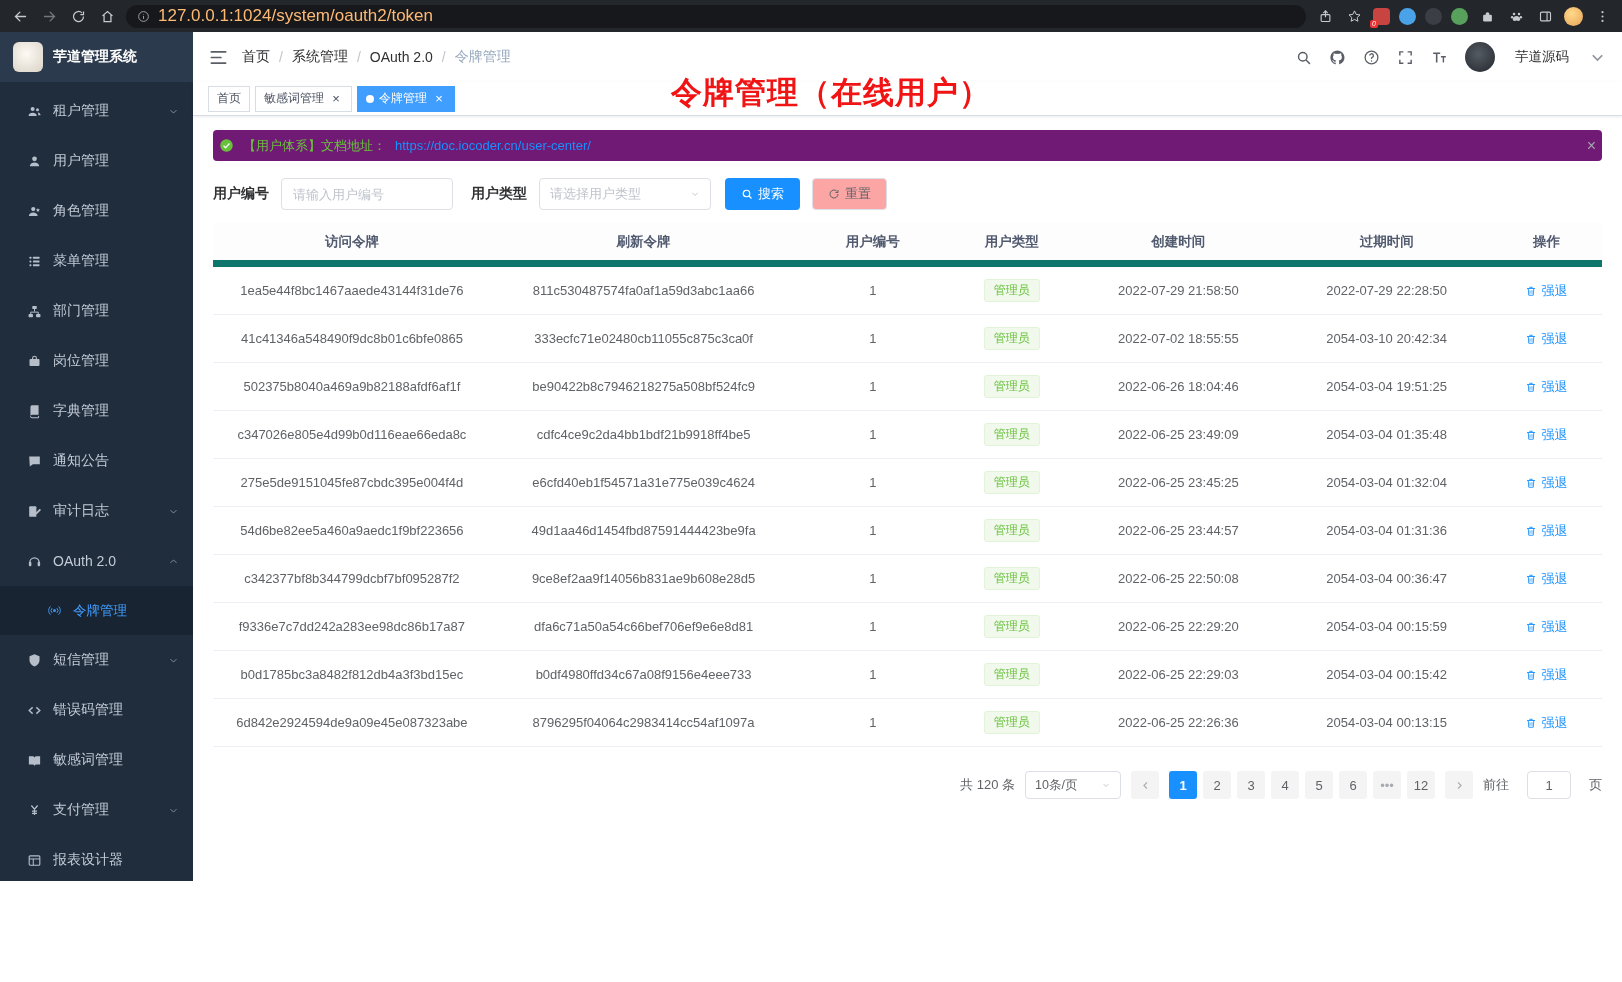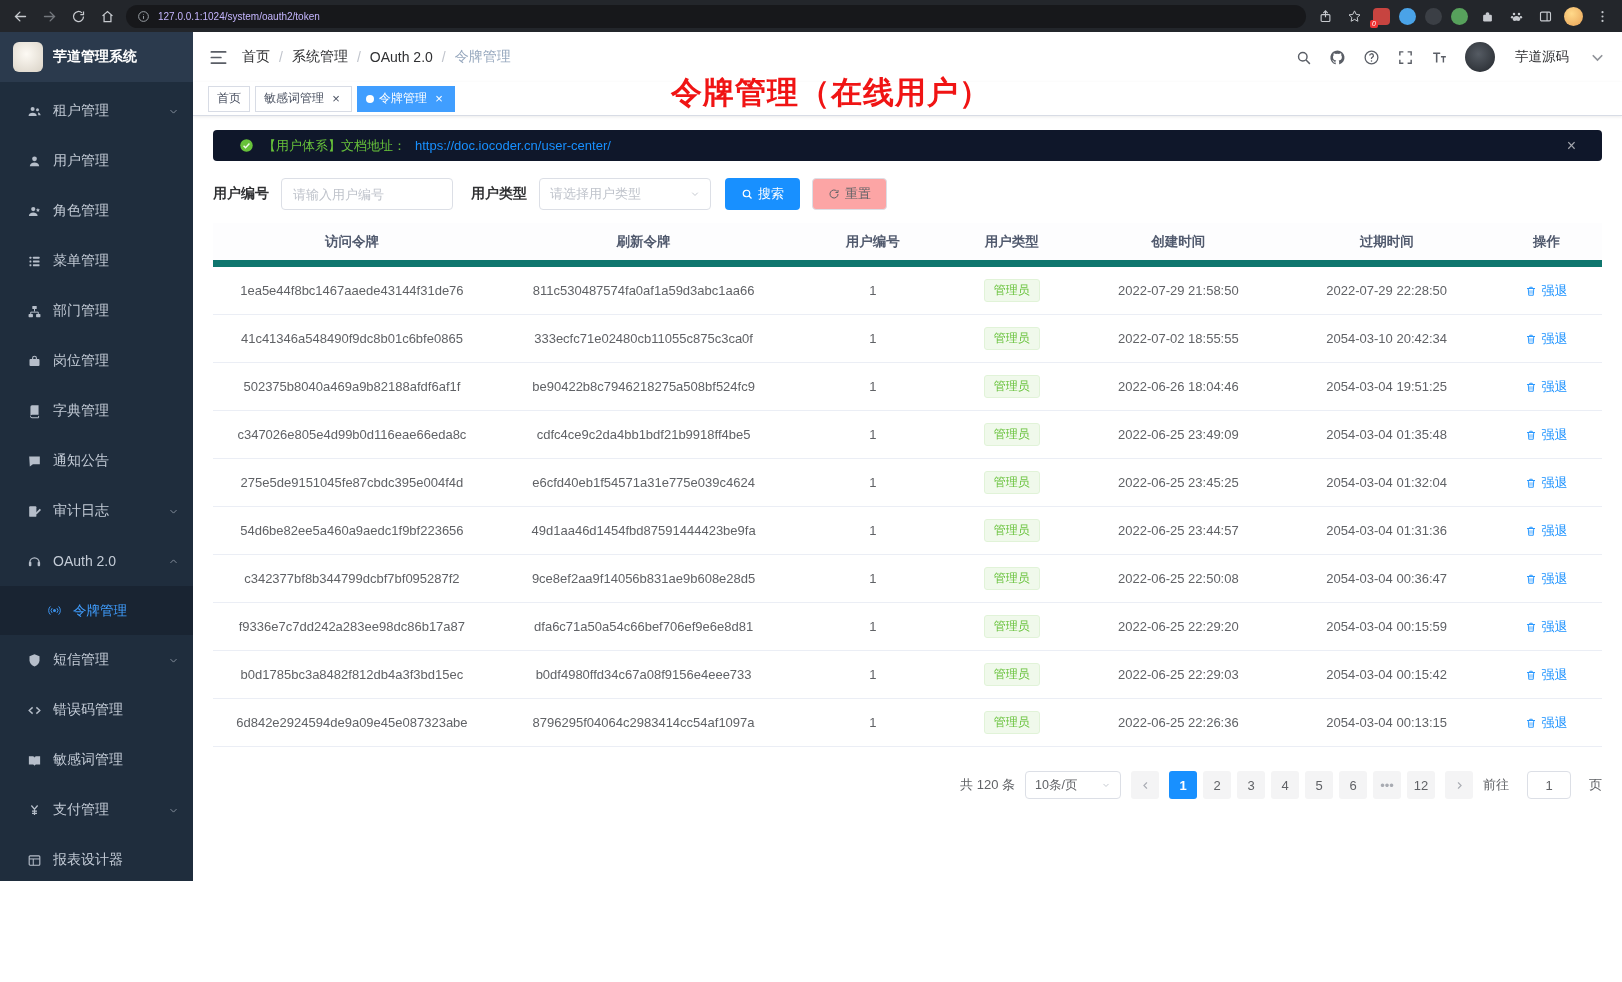--- a/index.html
+++ b/index.html
@@ -8,21 +8,21 @@
        --primary:#1890ff;--menu-active:#409eff;--tab-active:#409eff;--success:#67c23a;
        --sidebar-bg:#1f2d3d;--logo-bg:#2b3a4d;--annotation:#f01414}
   .svgi{width:14px;height:14px;fill:currentColor;flex-shrink:0;display:inline-block;vertical-align:middle}
 
   
   .chrome{height:32px;background:#23262b;display:flex;align-items:center;padding:0 10px;gap:9px;color:#c7cacf}
   .chrome .nav-ic{width:20px;height:20px;display:flex;align-items:center;justify-content:center;cursor:pointer}
   .chrome .nav-ic .svgi{width:15px;height:15px}
   .nav-ic.dim{color:#74787e}
   .omnibox{flex:1;height:23px;background:#17181b;border-radius:12px;display:flex;align-items:center;
-           padding:0 11px;gap:8px;color:#c4b5fd;font-size:10px;min-width:0;cursor:text}
+           padding:0 11px;gap:8px;color:#fdba74;font-size:17px;min-width:0;cursor:text}
   .omnibox .svgi{width:13px;height:13px;color:#9aa0a6}
   .ext-ic{width:17px;height:17px;border-radius:50%;flex-shrink:0;position:relative;cursor:pointer}
   .ext-badge{position:absolute;left:-3px;bottom:-3px;background:#e33;color:#fff;font-size:7px;
              border-radius:2px;padding:0 2px;line-height:8px}
   .avatar-sm{width:19px;height:19px;border-radius:50%;background:radial-gradient(circle at 40% 35%,#ffd98a,#e8a256);cursor:pointer}
 
   
   .app{display:flex;height:849px}
 
   
@@ -63,21 +63,21 @@
            background:#fff;color:#495060;font-size:12px;cursor:pointer;white-space:nowrap}
   .tag-tab.active{background:var(--tab-active);border-color:var(--tab-active);color:#fff}
   .tag-tab .dot{width:8px;height:8px;border-radius:50%;background:#fff;display:inline-block}
   .tag-tab .x{font-style:normal;font-size:13px;width:14px;height:14px;line-height:13px;text-align:center;border-radius:50%}
 
   .annotation{position:absolute;left:478px;top:40px;z-index:40;font-size:31px;font-weight:700;
               color:var(--annotation);letter-spacing:1px;pointer-events:none;white-space:nowrap}
 
   .content{flex:1;padding:14px 20px 0;position:relative;overflow:hidden}
 
-  .alert{height:31px;background:#0f172a;border-radius:4px;display:flex;align-items:center;padding:0 26px;
+  .alert{height:31px;background:#701a75;border-radius:4px;display:flex;align-items:center;padding:0 6px;
          gap:9px;font-size:13px;color:var(--success)}
   .alert .check{width:15px;height:15px}
   .alert-link{color:var(--primary);text-decoration:none;cursor:pointer}
   .alert-close{margin-left:auto;color:#a3a6ad;font-size:16px;cursor:pointer;font-style:normal}
 
   .filters{display:flex;align-items:center;margin:17px 0 13px;gap:12px;font-size:14px}
   .f-label{font-weight:700;color:#303133}
   .f-input{width:172px;height:32px;border:1px solid #dcdfe6;border-radius:4px;padding:0 11px;font-size:13px;
            color:#606266;outline:none;font-family:inherit}
   .f-input::placeholder{color:#bfc3cb}

